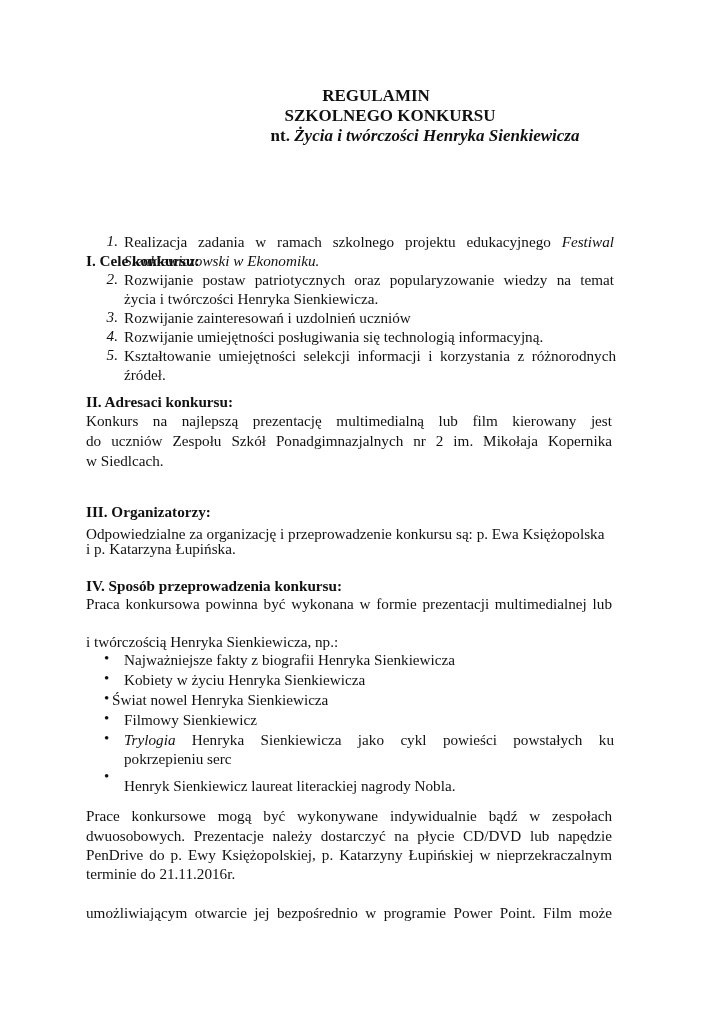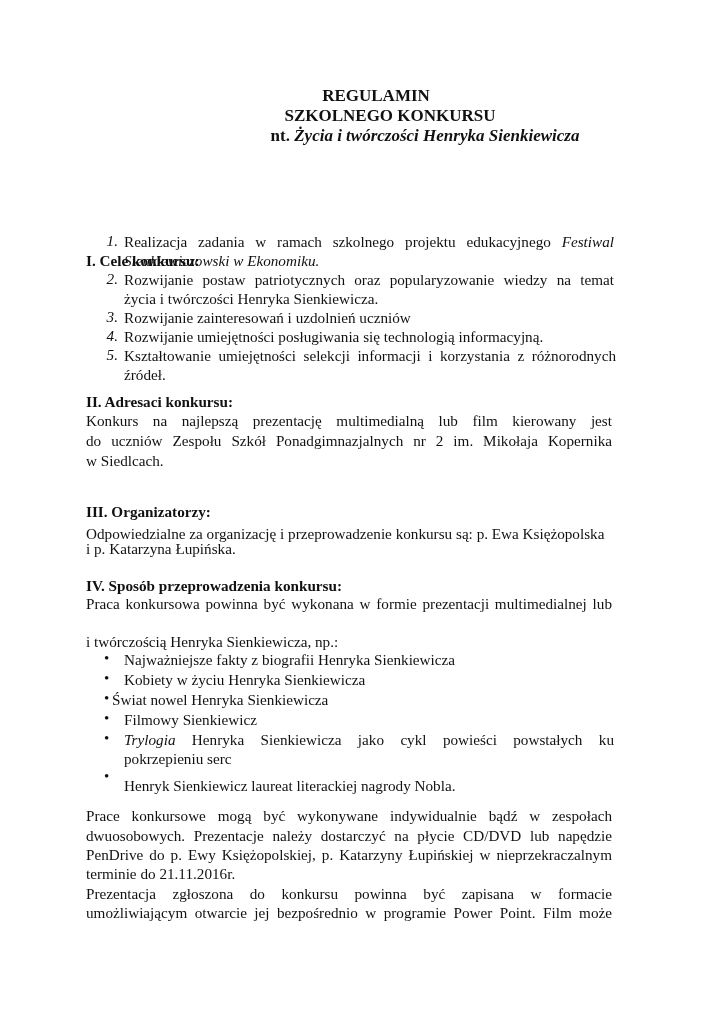--- a/index.html
+++ b/index.html
@@ -85,16 +85,15 @@
   <div class="line" style="left:124px; top:749px;">pokrzepieniu serc</div>
 
   <div class="bullet" style="left:104px; top:768px;">•</div>
   <div class="line" style="left:124px; top:768px;margin-top:8px;">Henryk Sienkiewicz laureat literackiej nagrody Nobla.</div>
 
   <div class="line just" style="left:86px; top:806px; width:526px;">Prace konkursowe mogą być wykonywane indywidualnie bądź w zespołach</div>
   <div class="line just" style="left:86px; top:826px; width:526px;">dwuosobowych. Prezentacje należy dostarczyć na płycie CD/DVD lub napędzie</div>
   <div class="line just" style="left:86px; top:845px; width:526px;">PenDrive do p. Ewy Księżopolskiej, p. Katarzyny Łupińskiej w nieprzekraczalnym</div>
   <div class="line" style="left:86px; top:864px;">terminie do 21.11.2016r.</div>
 
-  <div class="line just" style="left:86px; top:884px; width:526px;">Prezentacja zgłoszona do konkursu powinna być zapisana w formacie</div>
   <div class="line just" style="left:86px; top:903px; width:526px;">umożliwiającym otwarcie jej bezpośrednio w programie Power Point. Film może</div>
 
 </div>
 
 </body></html>

